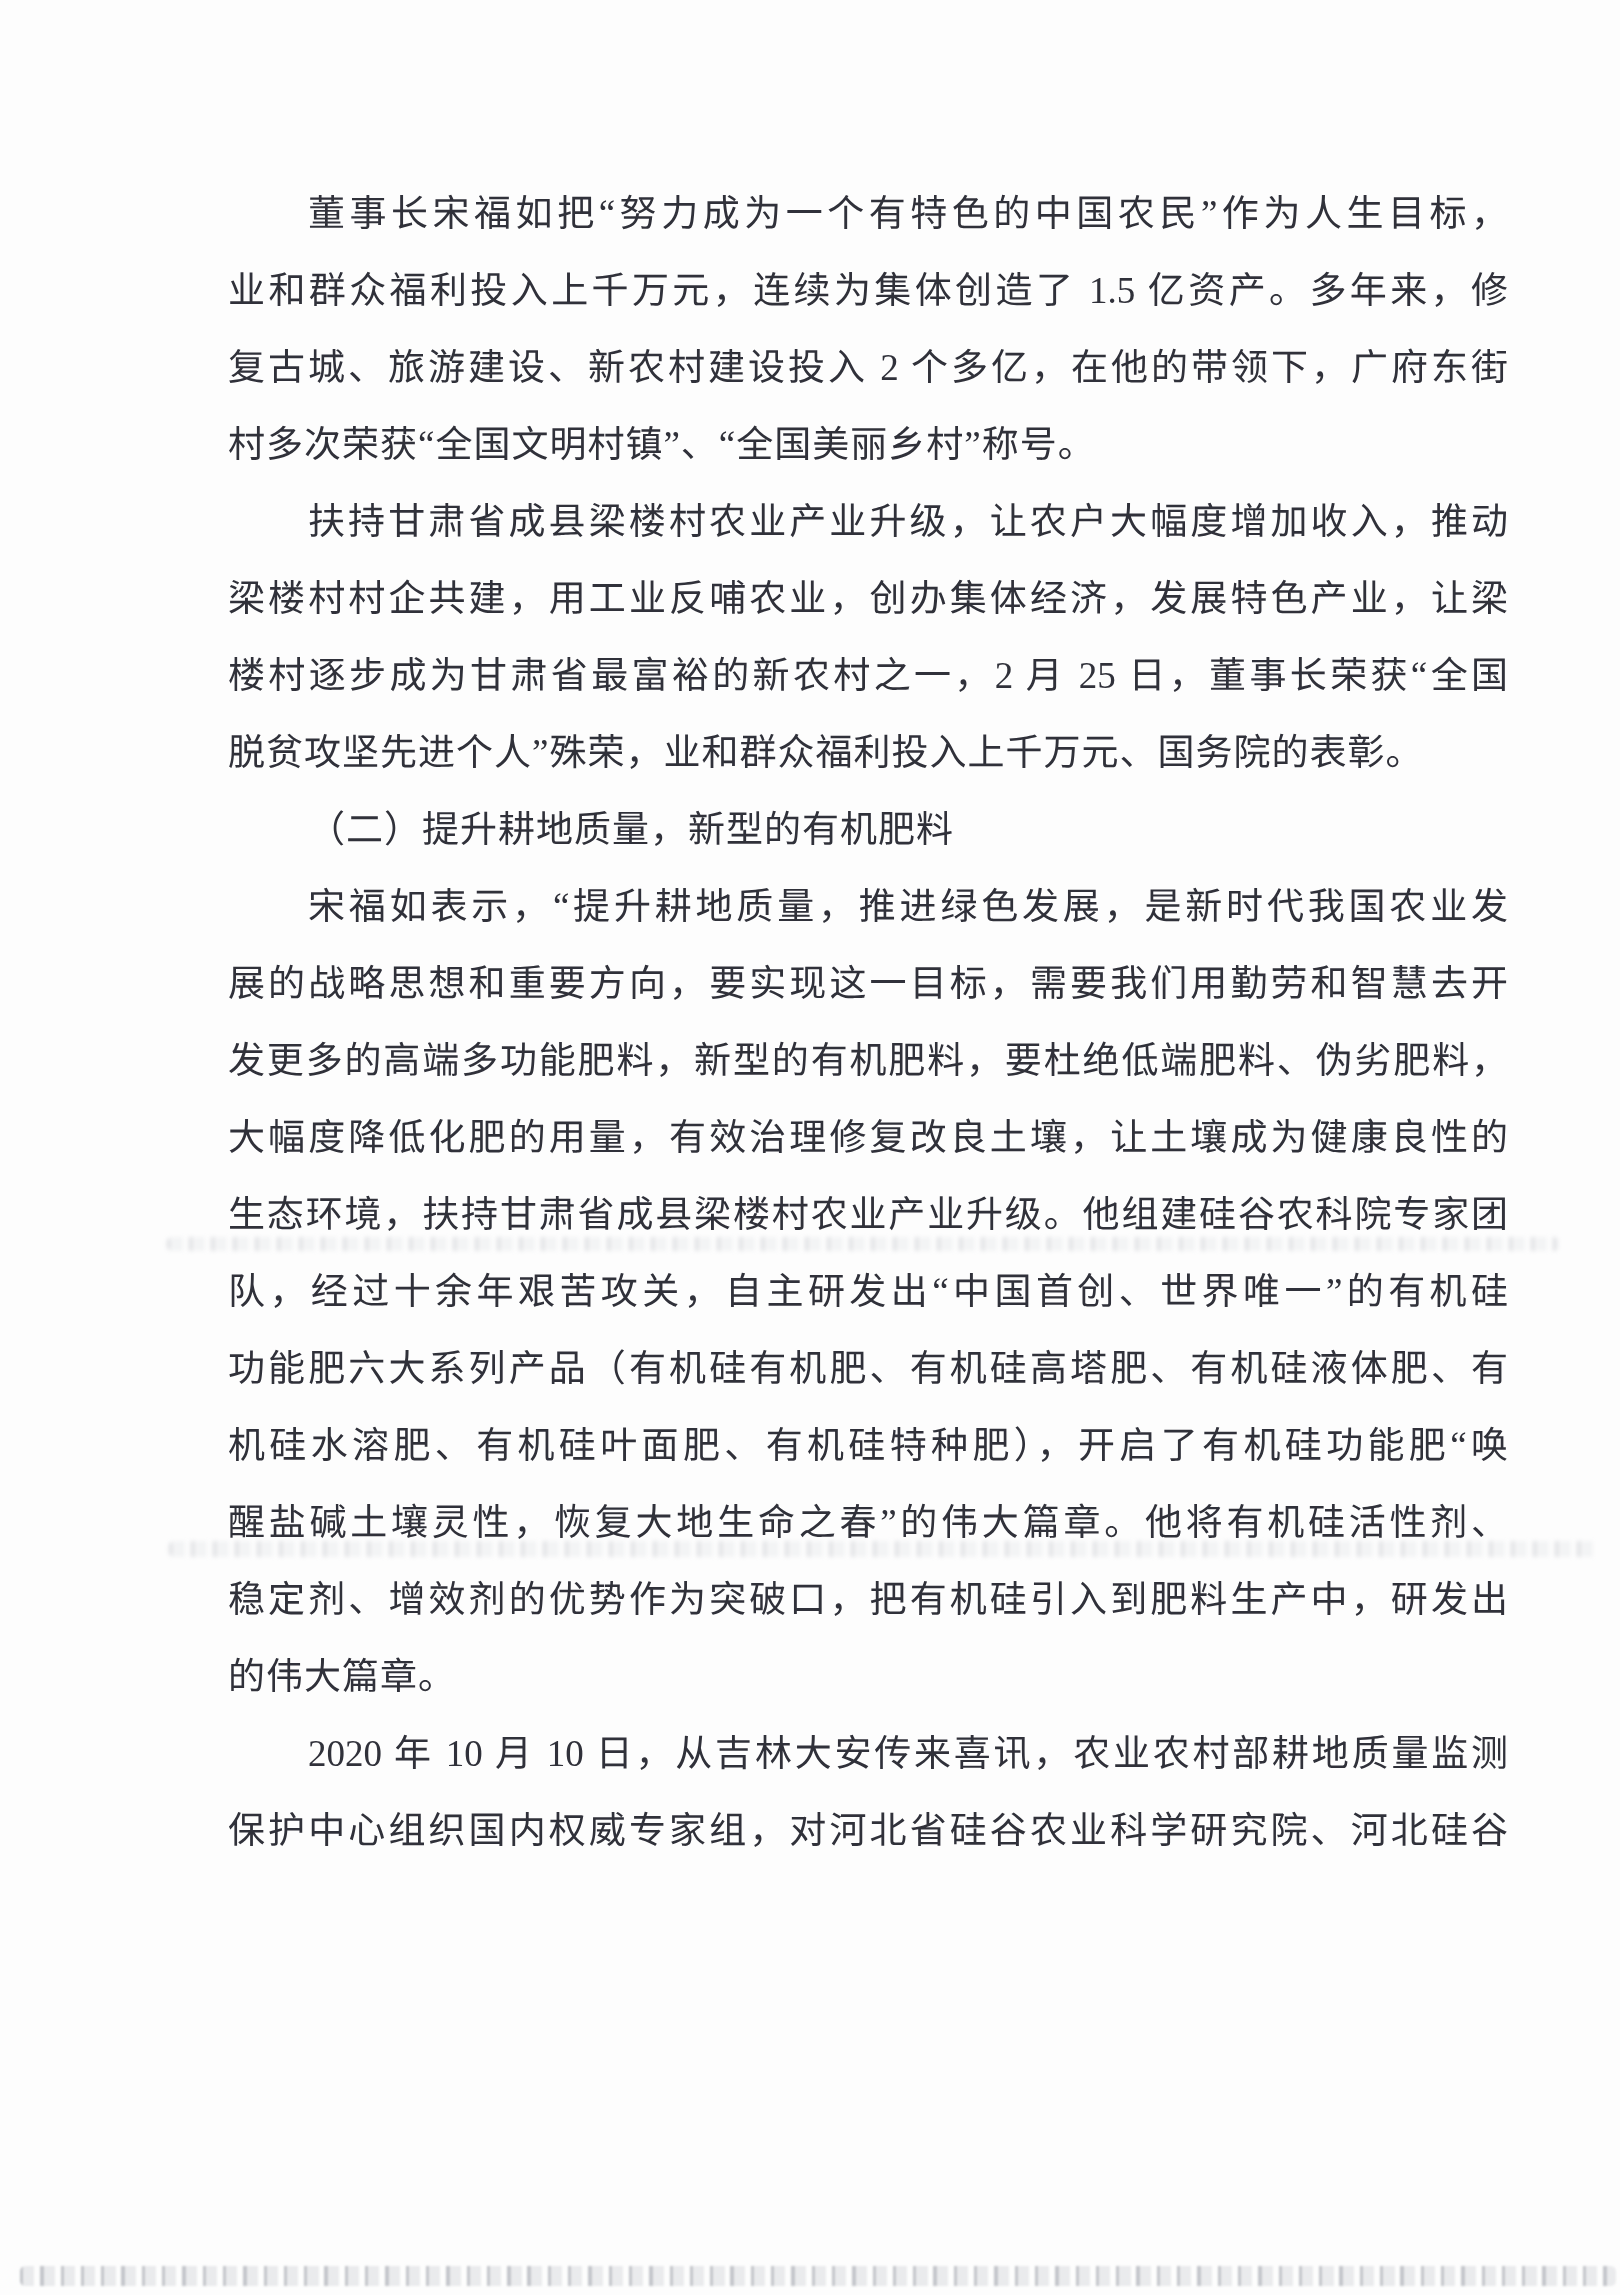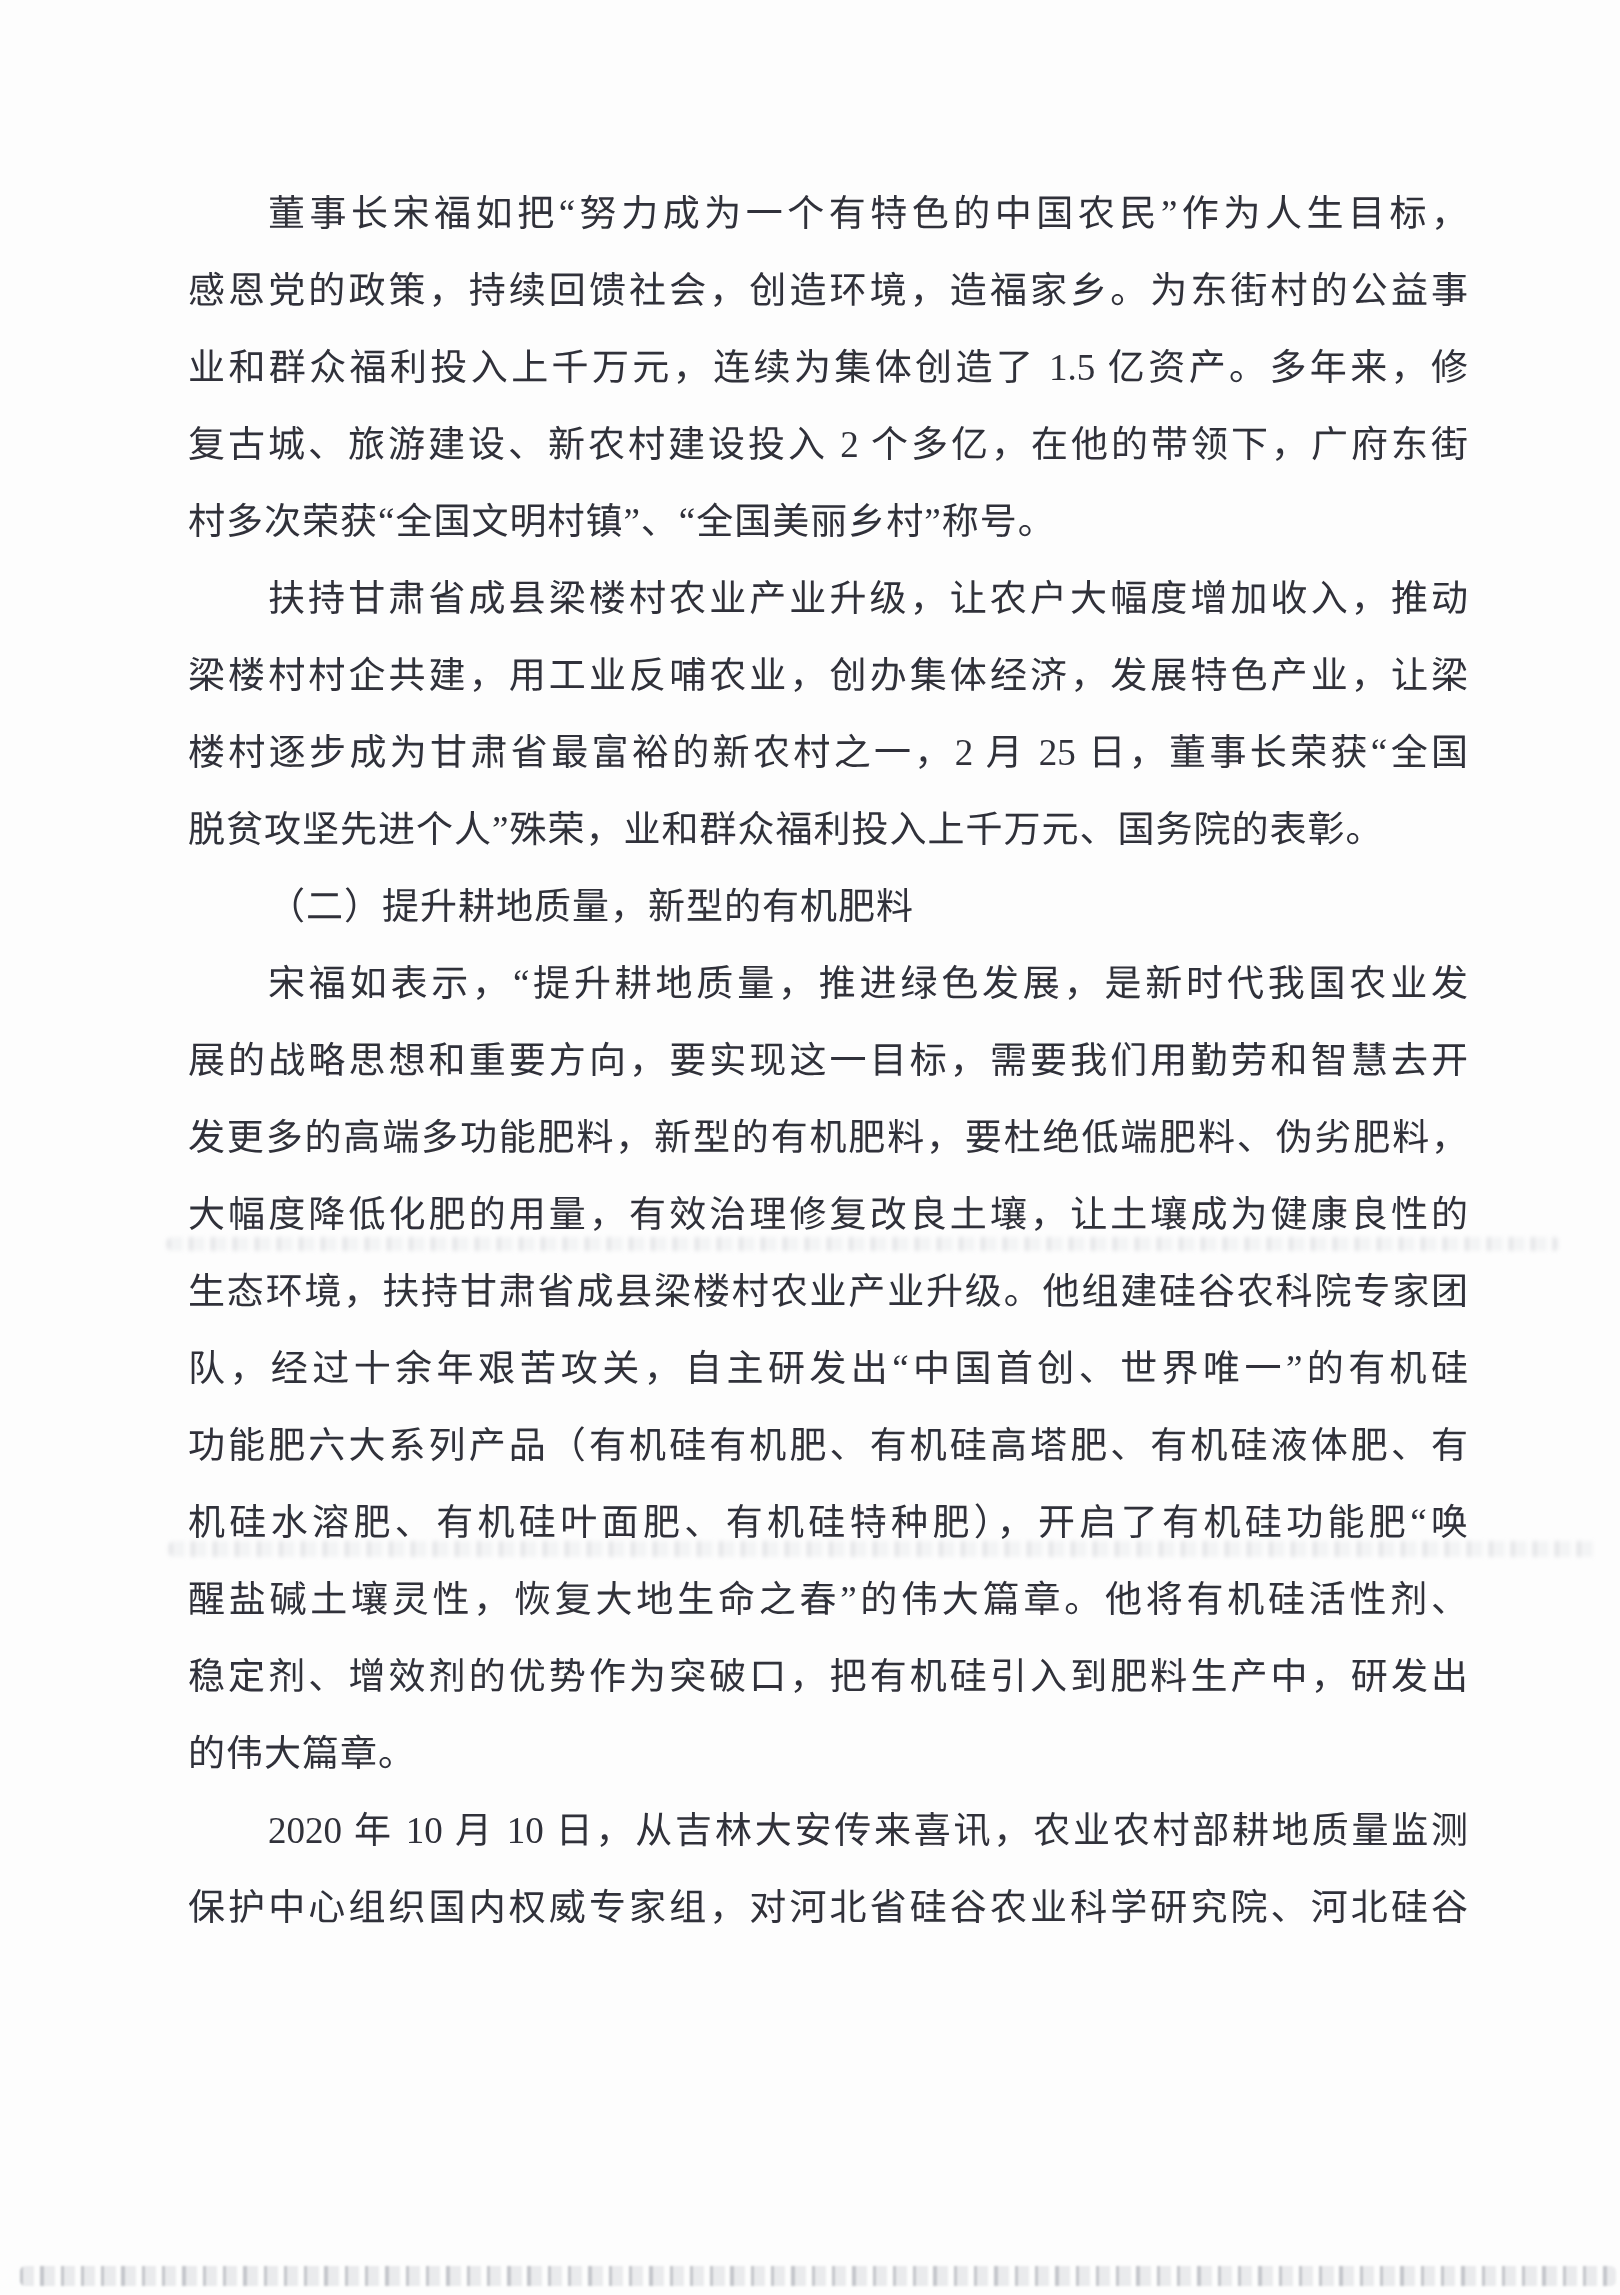--- a/index.html
+++ b/index.html
@@ -55,23 +55,22 @@
       rgba(88,94,108,0.34) 0px, rgba(88,94,108,0.34) 3.3px,
       rgba(140,146,158,0.16) 3.3px, rgba(140,146,158,0.16) 14.4px,
       rgba(255,255,255,0)   14.4px, rgba(255,255,255,0)   20.3px
     );
   }
 </style>
 </head>
 <body>
 
 <div class="page" style="background: rgb(253, 253, 253);">
-  <div class="textblock" style="color: rgb(48, 49, 58);">
+  <div class="textblock" style="color: rgb(48, 49, 58); margin-left: 40px;">
       <div class="line indent j">董事长宋福如把“努力成为一个有特色的中国农民”作为人生目标，</div>
-      <div class="line j">感恩党的政策，持续回馈社会，创造环境，造福家乡。为东街村的公益事</div>
       <div class="line j">业和群众福利投入上千万元，连续为集体创造了 1.5 亿资产。多年来，修</div>
       <div class="line j">复古城、旅游建设、新农村建设投入 2 个多亿，在他的带领下，广府东街</div>
       <div class="line">村多次荣获“全国文明村镇”、“全国美丽乡村”称号。</div>
       <div class="line indent j">扶持甘肃省成县梁楼村农业产业升级，让农户大幅度增加收入，推动</div>
       <div class="line j">梁楼村村企共建，用工业反哺农业，创办集体经济，发展特色产业，让梁</div>
       <div class="line j">楼村逐步成为甘肃省最富裕的新农村之一，2 月 25 日，董事长荣获“全国</div>
       <div class="line">脱贫攻坚先进个人”殊荣，业和群众福利投入上千万元、国务院的表彰。</div>
       <div class="line indent">（二）提升耕地质量，新型的有机肥料</div>
       <div class="line indent j">宋福如表示，“提升耕地质量，推进绿色发展，是新时代我国农业发</div>
       <div class="line j">展的战略思想和重要方向，要实现这一目标，需要我们用勤劳和智慧去开</div>

